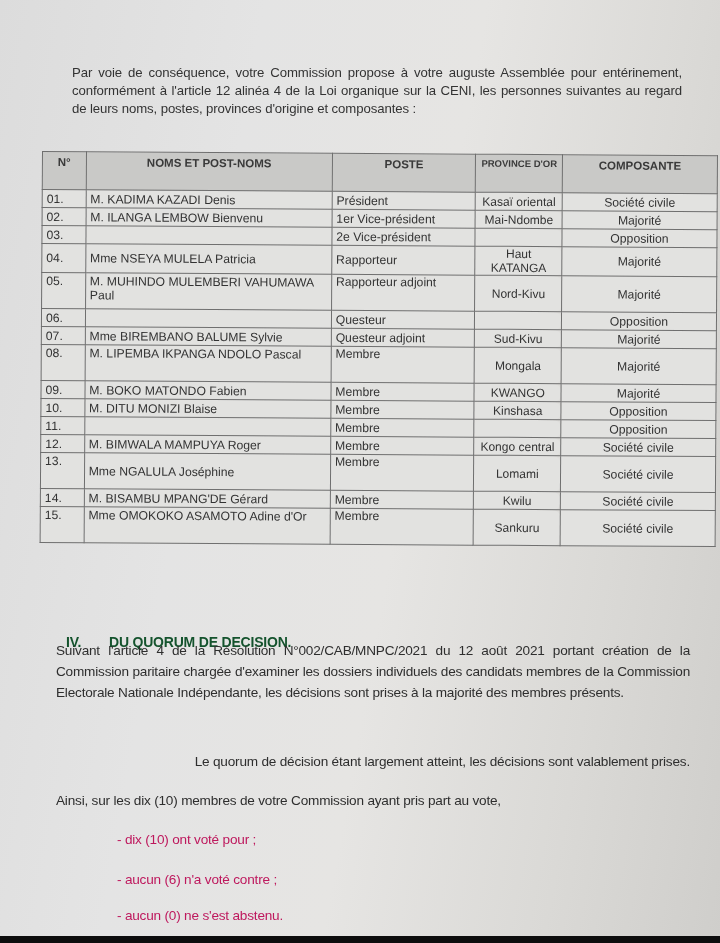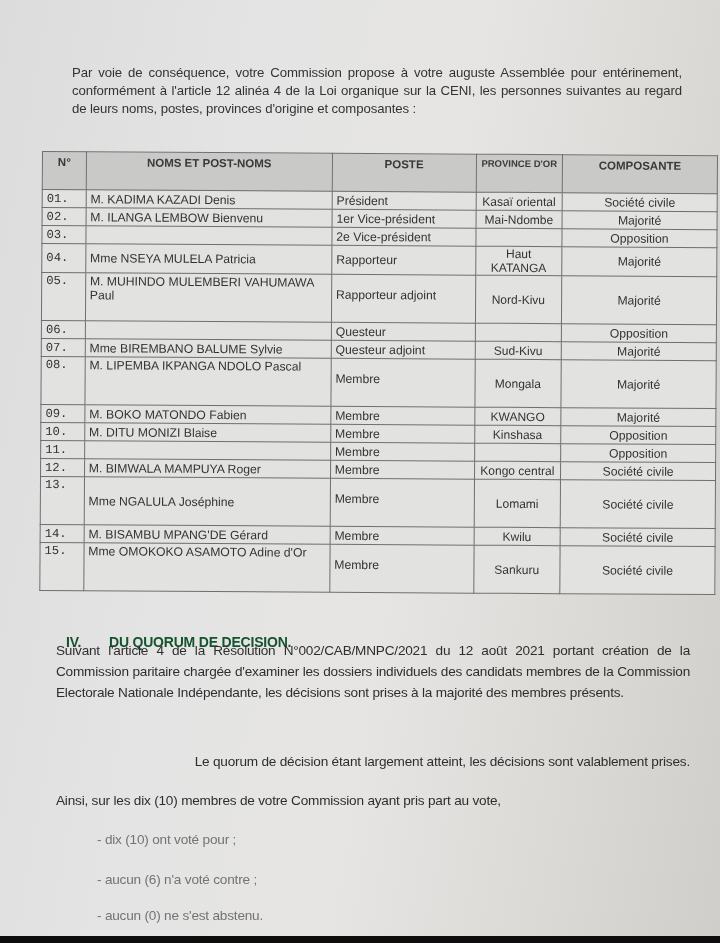--- a/index.html
+++ b/index.html
@@ -65,28 +65,28 @@
       font-size: 9.5px;
       line-height: 11px;
     }
     table.members tbody td {
       background: #e2e2e0;
       height: 17px;
     }
     table.members tbody tr.tall td {
       height: 34px;
     }
-    td.num { width: 35px; font-family: Liberation Mono, monospace; }
+    td.num { width: 35px; }
     td.name { width: 240px; }
     td.poste { width: 136px; vertical-align: top; }
     td.prov { width: 78px; text-align: center; font-size: 12px; border-radius: 8px; }
     td.comp { width: 147px; text-align: center; }
     tr.tall td.name { vertical-align: top; padding-top: 1px; }
     tr.tall td.num { vertical-align: top; padding-top: 1px; margin-left: 44px; }
-    tr.tall td.poste { vertical-align: top; padding-top: 13px; margin-top: 24px; }
+    tr.tall td.poste { vertical-align: top; padding-top: 0; margin-top: 24px; }
 
     .section-title {
       position: absolute;
       left: 66px;
       top: 610px;
       font-size: 14px;
       font-weight: bold;
       color: #14532d;
       letter-spacing: -0.2px;
       margin-top: 24px;
@@ -103,23 +103,23 @@
       line-height: 21px;
       color: #2e2e2e;
       letter-spacing: -0.2px;
       margin: 0;
     }
     .p1 { top: 640px; text-align: justify; }
     .p2 { top: 751px; text-align: right; }
     .p3 { top: 790px; }
     .vote-item {
       position: absolute;
-      left: 97px;
+      left: 117px;
       font-size: 13.6px;
-      color: #737373;
+      color: #be185d;
       letter-spacing: -0.2px;
     }
     .v1 { top: 832px; }
     .v2 { top: 872px; }
     .v3 { top: 908px; }
     .bottom-bar {
       position: absolute;
       left: 0;
       bottom: 0;
       width: 720px;

